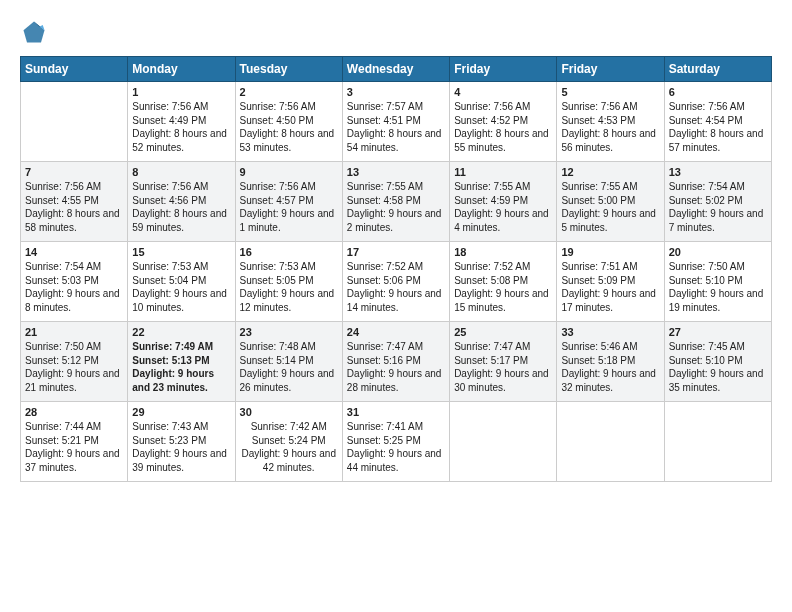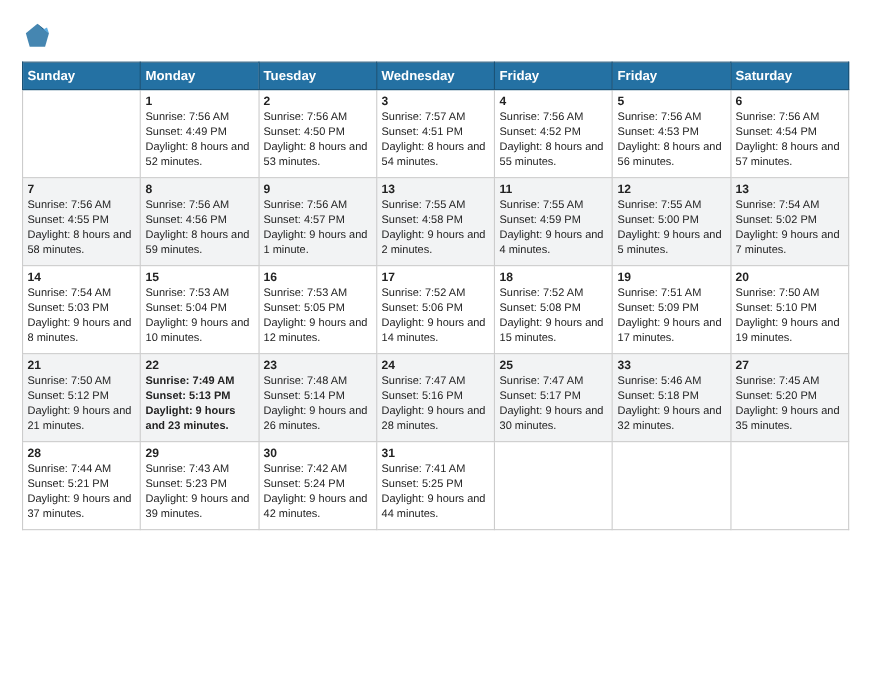--- a/index.html
+++ b/index.html
@@ -297,40 +297,40 @@
           </td>
           <td>
             <div class="day-num">33</div>
             <div class="cell-info" style="white-space: pre-line;">Sunrise: 5:46 AM
 Sunset: 5:18 PM
 Daylight: 9 hours and 32 minutes.</div>
           </td>
           <td>
             <div class="day-num">27</div>
             <div class="cell-info" style="white-space: pre-line;">Sunrise: 7:45 AM
-Sunset: 5:20 PM
+Sunset: 5:10 PM
 Daylight: 9 hours and 35 minutes.</div>
           </td>
         </tr>
         <tr>
           <td>
             <div class="day-num">28</div>
             <div class="cell-info" style="white-space: pre-line;">Sunrise: 7:44 AM
 Sunset: 5:21 PM
 Daylight: 9 hours and 37 minutes.</div>
           </td>
           <td>
             <div class="day-num">29</div>
             <div class="cell-info" style="white-space: pre-line;">Sunrise: 7:43 AM
 Sunset: 5:23 PM
 Daylight: 9 hours and 39 minutes.</div>
           </td>
           <td>
             <div class="day-num">30</div>
-            <div class="cell-info" style="white-space: pre-line;">Sunrise: 7:42 AM
+            <div class="cell-info" style="white-space: pre-line; text-align: center;">Sunrise: 7:42 AM
 Sunset: 5:24 PM
 Daylight: 9 hours and 42 minutes.</div>
           </td>
           <td>
             <div class="day-num">31</div>
             <div class="cell-info" style="white-space: pre-line;">Sunrise: 7:41 AM
 Sunset: 5:25 PM
 Daylight: 9 hours and 44 minutes.</div>
           </td>
           <td class="empty-cell"></td>

